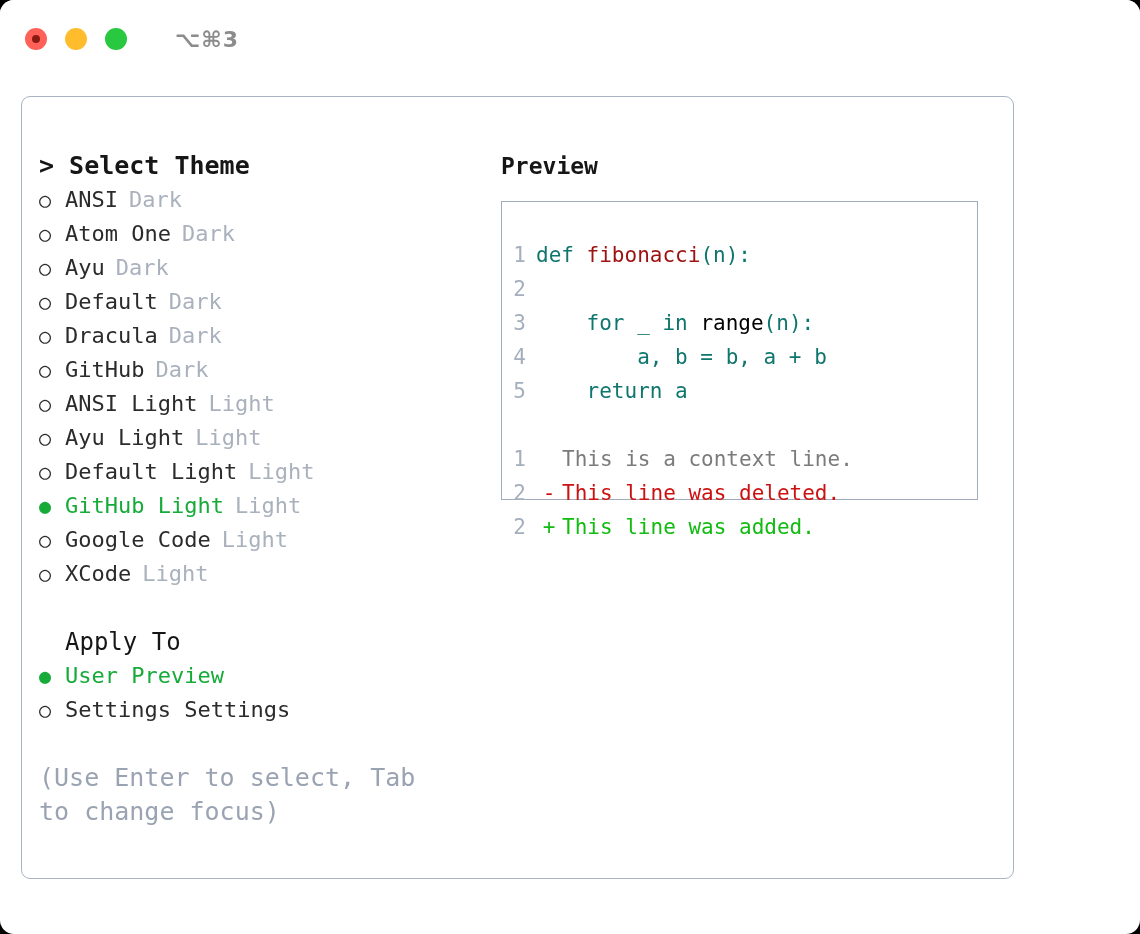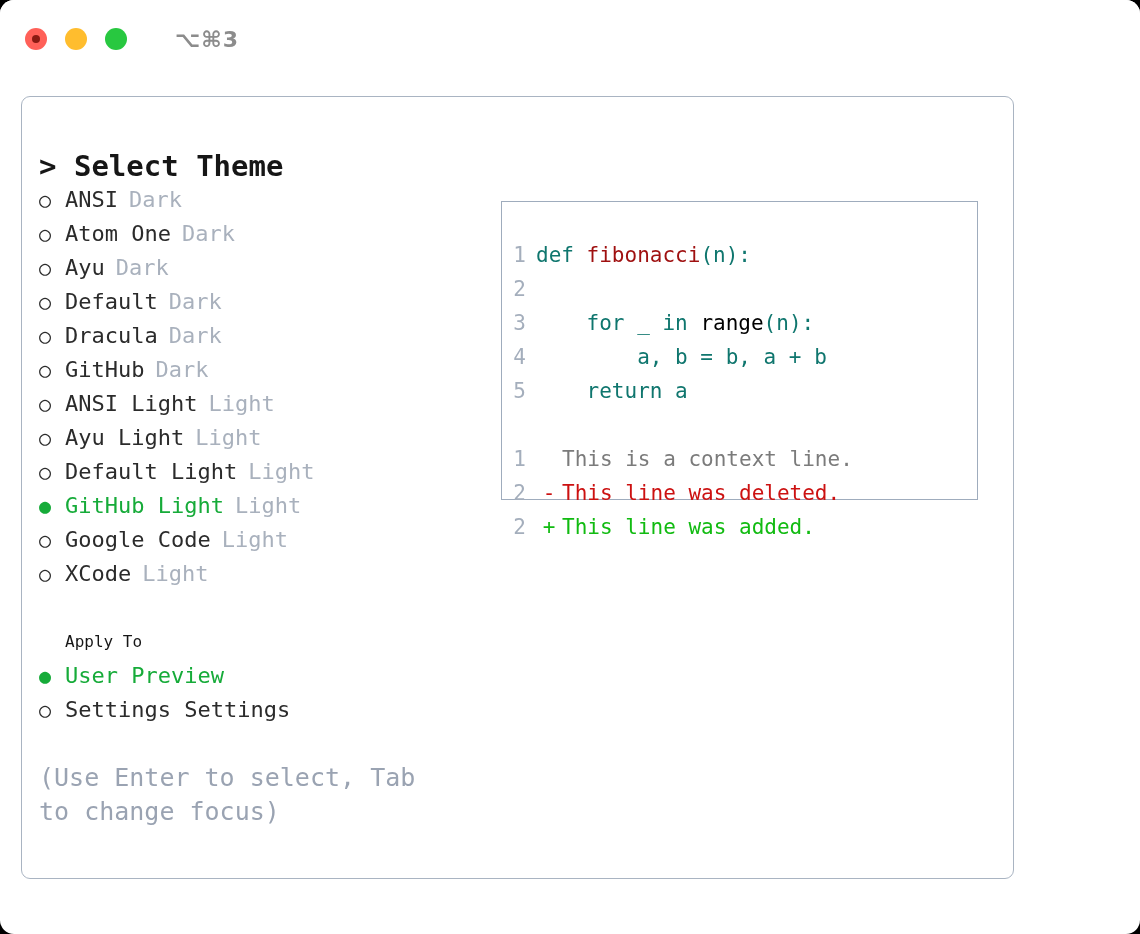--- a/index.html
+++ b/index.html
@@ -76,21 +76,21 @@
   }
 
   
   #left-pane {
     position: relative;
     width: 470px;
     padding: 52px 0 0 17px;
   }
 
   .pane-title {
-    font-size: 29px;
+    font-size: 25px;
     font-weight: bold;
     color: #161616;
     white-space: pre;
     line-height: 34px;
     height: 34px;
   }
 
   .opt-row {
     display: flex;
     align-items: baseline;
@@ -112,21 +112,21 @@
   .opt-tag {
     color: #a9b1bd;
     padding-left: 11px;
   }
 
   .section-gap { height: 34px; }
 
   .group-title {
     height: 34px;
     line-height: 34px;
-    font-size: 16px;
+    font-size: 24px;
     color: #161616;
     padding-left: 26px;
     white-space: pre;
   }
 
   #hint {
     margin-top: 34px;
     font-size: 25px;
     line-height: 34px;
     color: #9aa3b2;
@@ -239,20 +239,21 @@
         <div id="apply-list">
             <div class="opt-row"><span class="bullet on">●</span><span class="opt-label sel">User Preview</span></div>
             <div class="opt-row"><span class="bullet">○</span><span class="opt-label">Settings Settings</span></div>
           </div>
 
         <div id="hint">(Use Enter to select, Tab to change focus)</div>
       </div>
 
       <div id="right-pane">
 
+        <div id="preview-title">Preview</div>
 
         <div id="preview-box">
           <div id="code-block">
               <div class="code-line"><span class="lnum">1</span><span><span class="code-text">def </span><span class="tok-fn">fibonacci</span><span class="code-text">(n):</span></span></div>
               <div class="code-line"><span class="lnum">2</span></div>
               <div class="code-line"><span class="lnum">3</span><span><span class="code-text">    for _ in </span><span class="tok-call">range</span><span class="code-text">(n):</span></span></div>
               <div class="code-line"><span class="lnum">4</span><span><span class="code-text">        a, b = b, a + b</span></span></div>
               <div class="code-line"><span class="lnum">5</span><span><span class="code-text">    return a</span></span></div>
             </div>
           <div class="diff-gap"></div>

